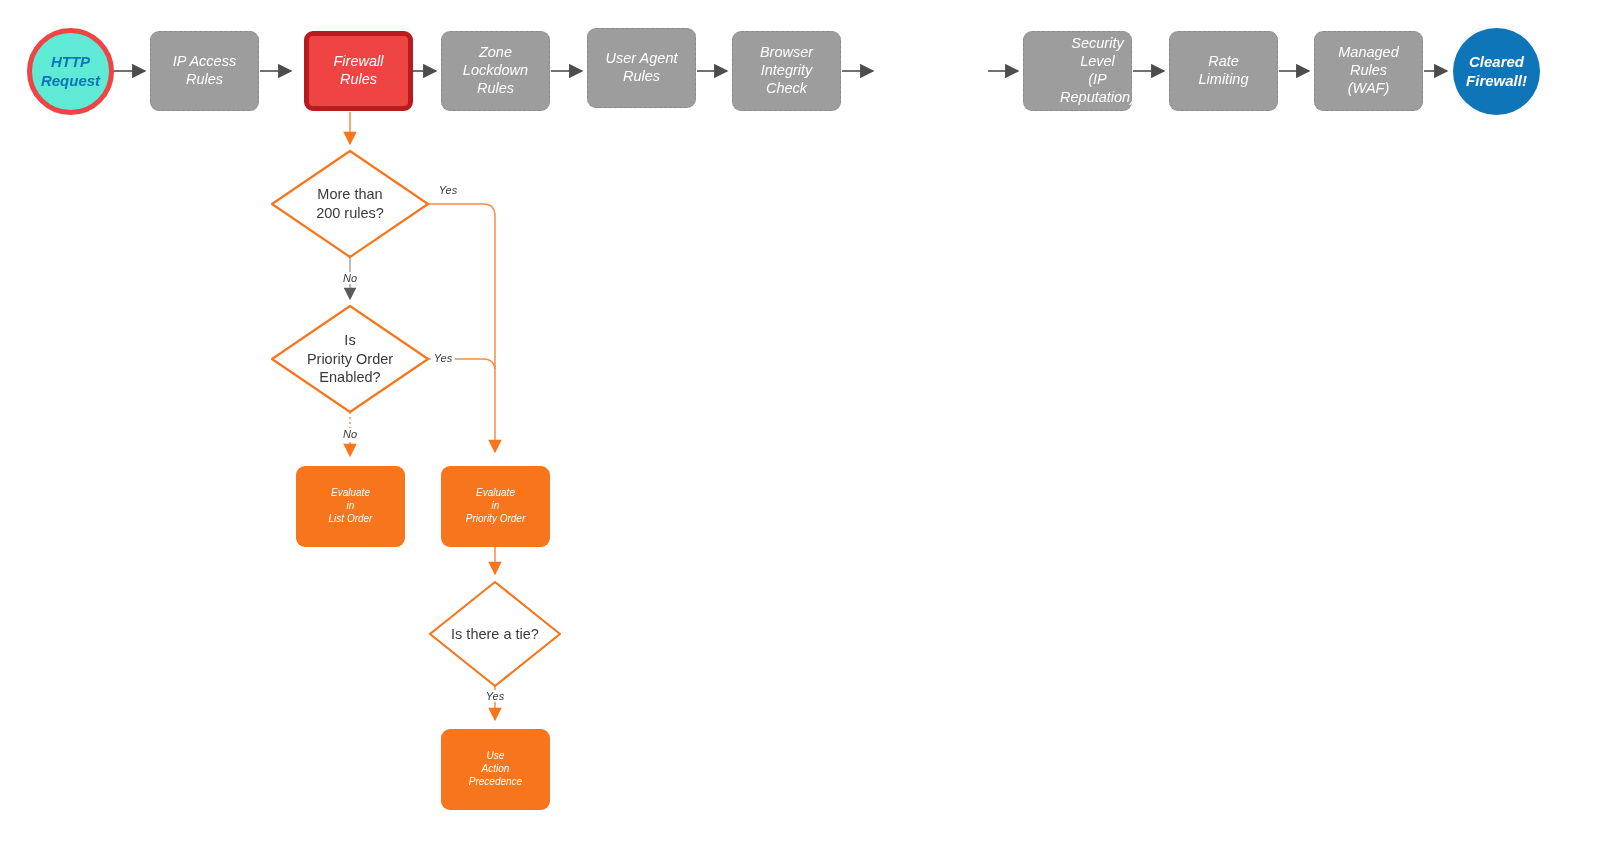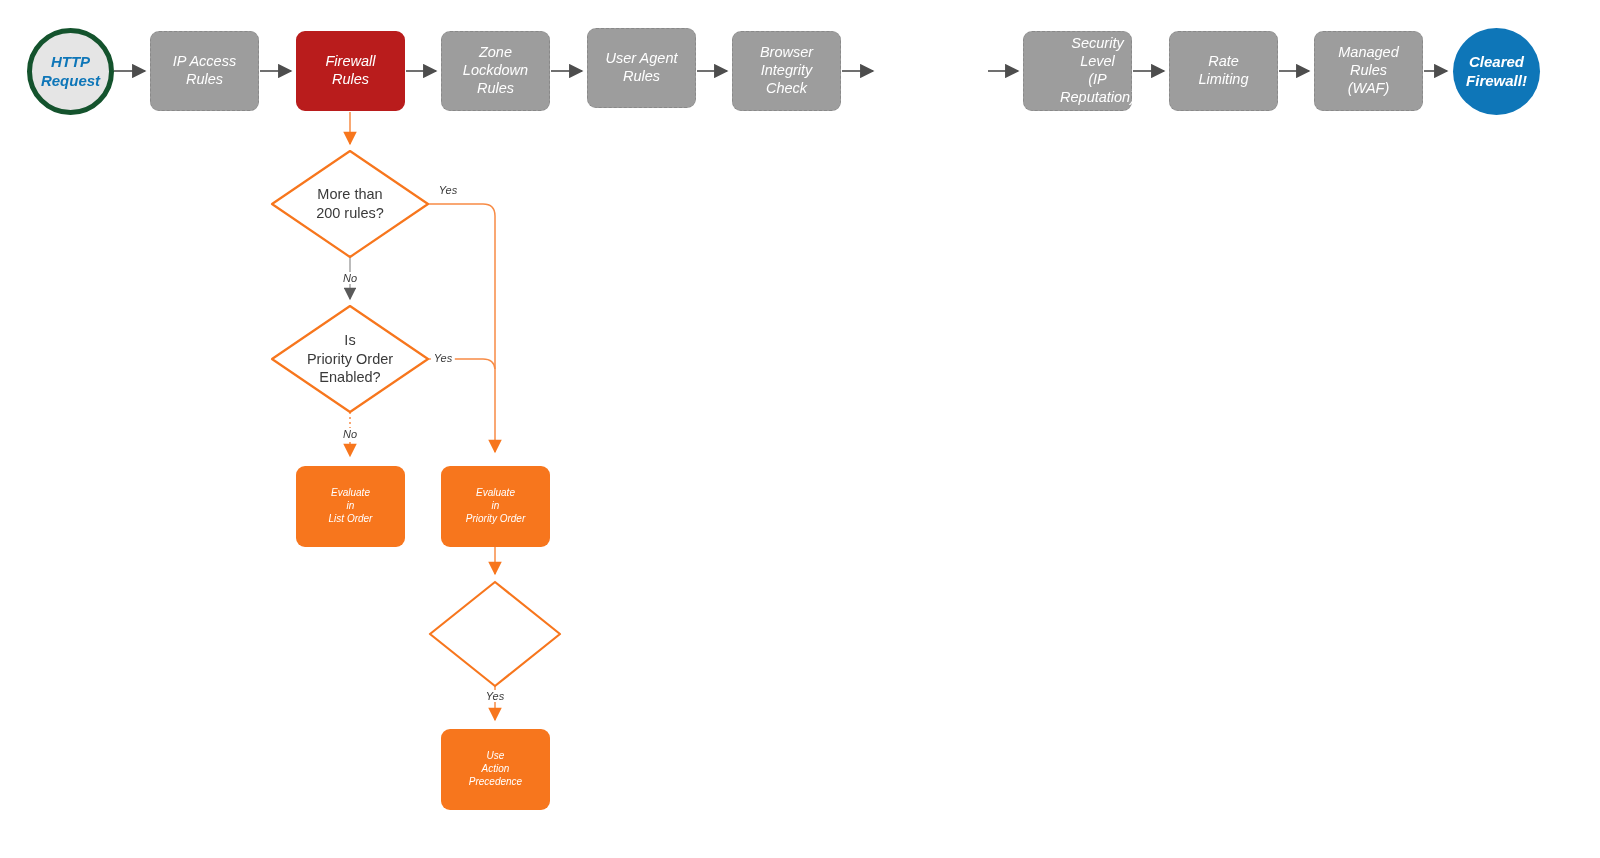--- a/index.html
+++ b/index.html
@@ -9,30 +9,30 @@
   }
   .layer { position:absolute; left:0; top:0; width:1600px; height:858px; }
   .node {
     position:absolute; display:flex; align-items:center; justify-content:center;
     text-align:center; white-space:pre-line; box-sizing:border-box;
   }
   .step {
     width:109px; height:80px; background:#9D9D9D; border:1px dashed #898989;
     border-radius:9px; color:#ffffff; font-style:italic; font-size:14.5px; line-height:1.24;
   }
-  .highlight { background:#b91c1c; border:3px solid #b91c1c; }
+  .highlight { background:#ef4444; border:5px solid #b91c1c;margin-left:8px; }
   .action {
     width:109px; height:81px; background:#F7761D; border-radius:9px;
     color:#ffffff; font-style:italic; font-size:10px; line-height:1.28;
   }
   .circle {
     width:87px; height:87px; border-radius:50%;
     font-weight:bold; font-style:italic; font-size:15px; line-height:1.25;
   }
-  .circle.start { background:#e5e5e5; border:5px solid #14532d; color:#0E76B8; }
+  .circle.start { background:#5eead4; border:5px solid #ef4444; color:#0E76B8; }
   .circle.end { background:#0E76B8; color:#ffffff; }
   .dlabel {
     position:absolute; display:flex; align-items:center; justify-content:center;
     text-align:center; white-space:pre-line; color:#3A3A3A;
     font-size:14.5px; line-height:1.3; pointer-events:none;
   }
   .elabel {
     position:absolute; font-style:italic; color:#3A3A3A; font-size:11px;
     background:#ffffff; padding:0 3px; transform:translate(-50%,-50%); z-index:3;text-align:center;
   }
@@ -104,20 +104,21 @@
 Limiting</div>
   <div class="node step" style="left:1314px; top:31px;">Managed
 Rules
 (WAF)</div>
 
   <div class="dlabel" style="left:272px; top:151px; width:156px; height:106px;">More than
 200 rules?</div>
   <div class="dlabel" style="left:272px; top:306px; width:156px; height:106px;">Is
 Priority Order
 Enabled?</div>
+  <div class="dlabel" style="left:430px; top:582px; width:130px; height:104px;">Is there a tie?</div>
 
   <div class="node action" style="left:296px; top:466px;">Evaluate
 in
 List Order</div>
   <div class="node action" style="left:441px; top:466px;">Evaluate
 in
 Priority Order</div>
   <div class="node action" style="left:441px; top:729px;">Use
 Action
 Precedence</div>

